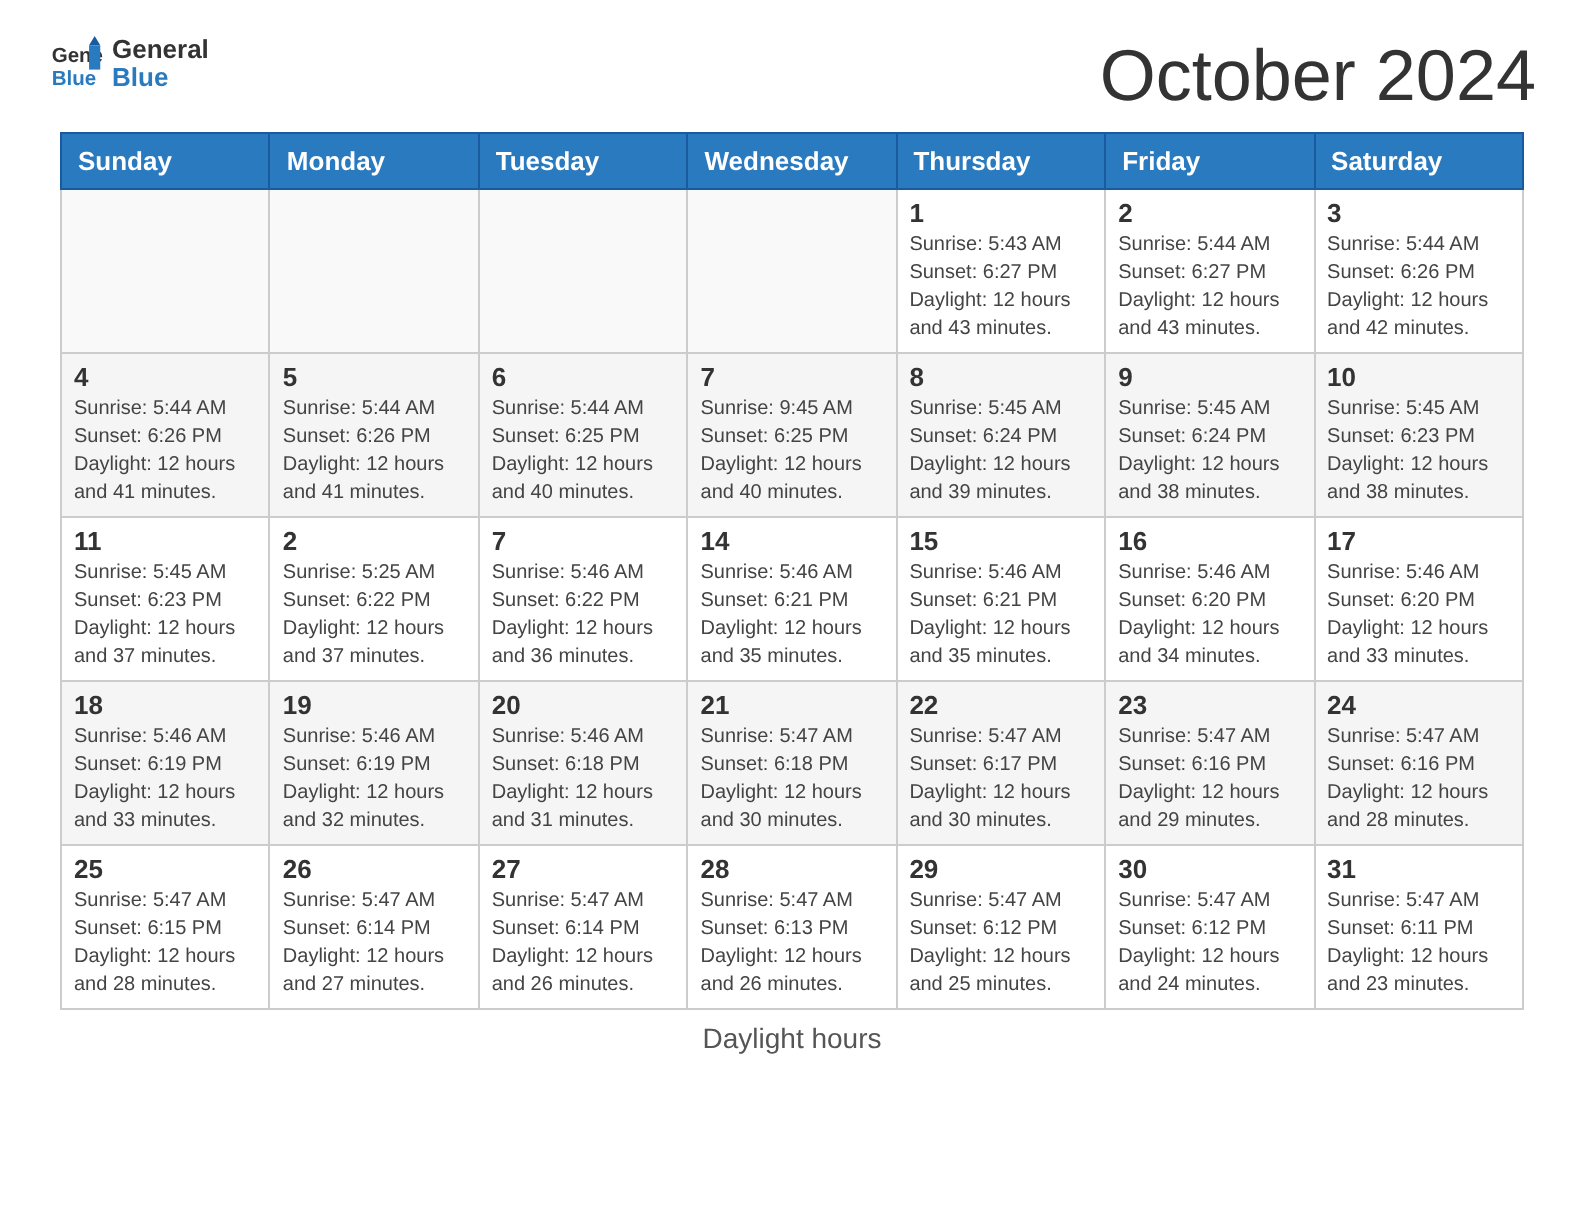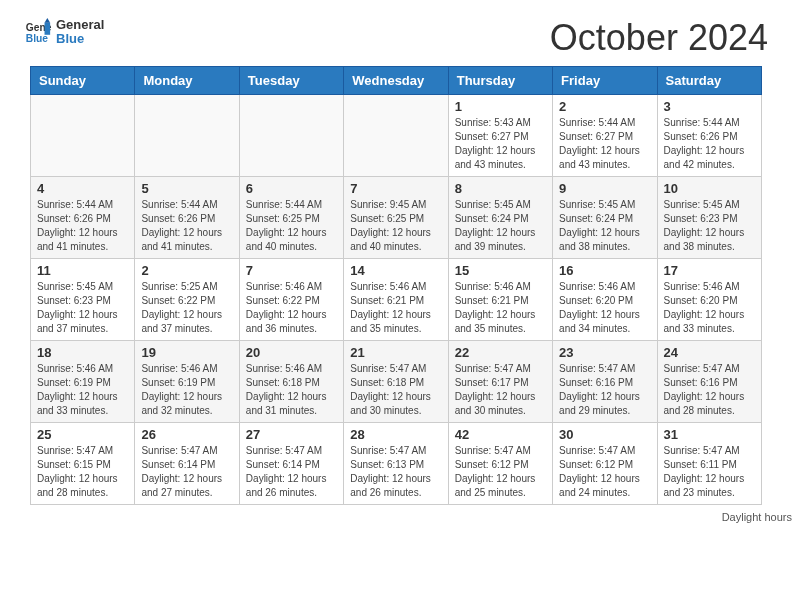--- a/index.html
+++ b/index.html
@@ -77,22 +77,22 @@
       color: #333;
       display: block;
       margin-bottom: 2px;
     }
     .day-info {
       font-size: 10px;
       color: #444;
       line-height: 1.4;
     }
     .footer-note {
-      text-align: right;
-      font-size: 11px;
+      text-align: center;
+      font-size: 14px;
       color: #555;
       padding: 6px 0 4px 0;
     }
     .calendar-wrapper {
       padding: 0 20px;
     }
   </style>
 </head>
 <body>
 
@@ -303,21 +303,21 @@
 Sunset: 6:14 PM
 Daylight: 12 hours and 26 minutes.</div>
           </td>
           <td>
             <span class="day-num">28</span>
             <div class="day-info">Sunrise: 5:47 AM
 Sunset: 6:13 PM
 Daylight: 12 hours and 26 minutes.</div>
           </td>
           <td>
-            <span class="day-num">42</span>
+            <span class="day-num">29</span>
             <div class="day-info">Sunrise: 5:47 AM
 Sunset: 6:12 PM
 Daylight: 12 hours and 25 minutes.</div>
           </td>
           <td>
             <span class="day-num">30</span>
             <div class="day-info">Sunrise: 5:47 AM
 Sunset: 6:12 PM
 Daylight: 12 hours and 24 minutes.</div>
           </td>

